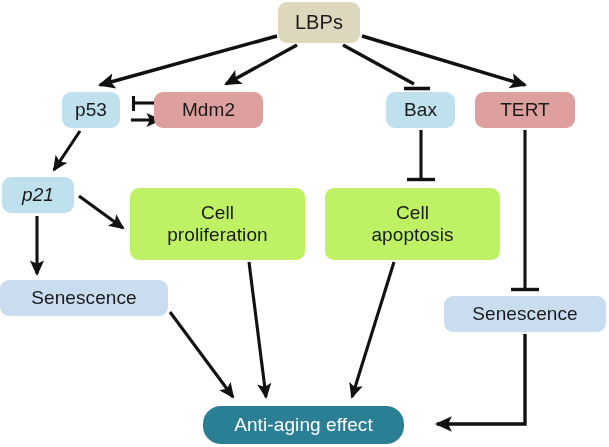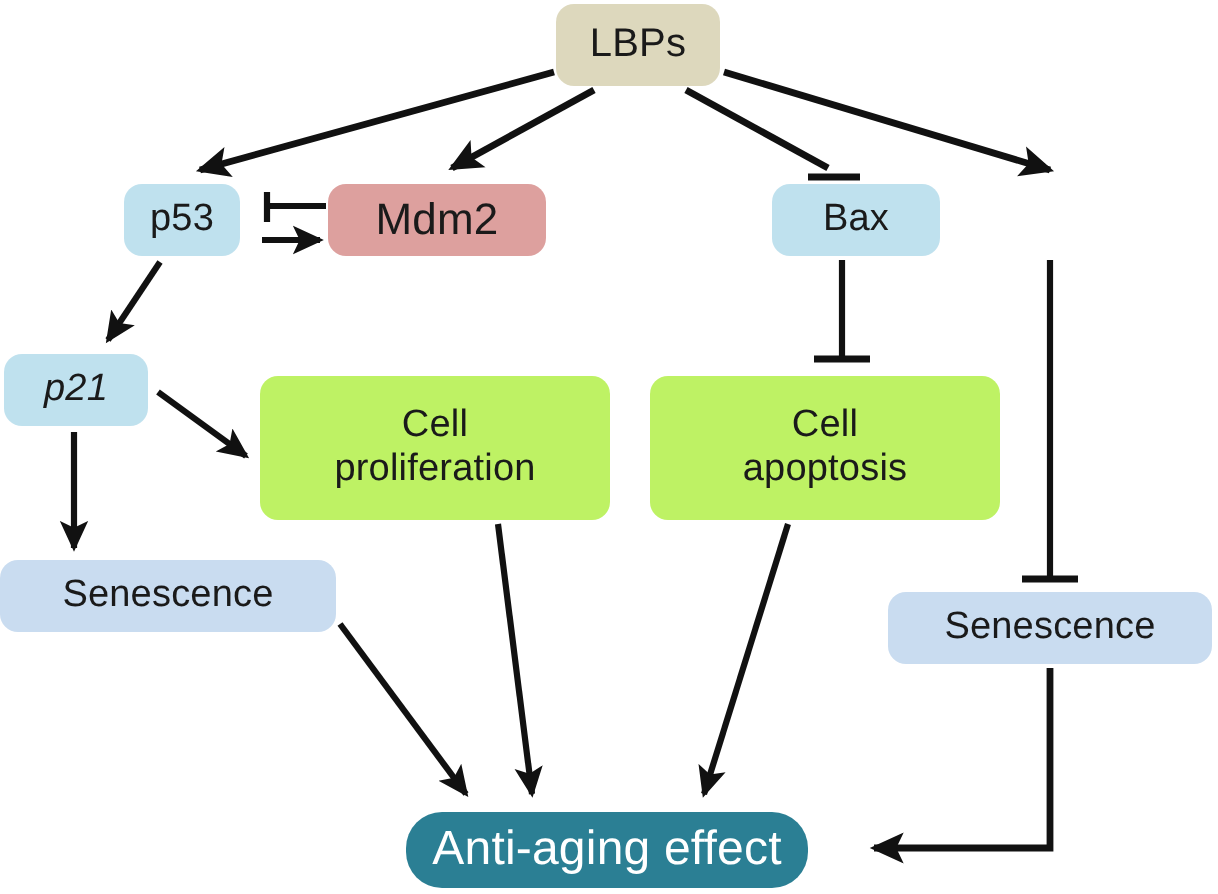--- a/index.html
+++ b/index.html
@@ -124,32 +124,33 @@
       <g>
         <polyline points="525,334 525,424 437,424" stroke-width="3.4" marker-end="url(#arrowhead)"></polyline>
       </g>
     </g>
   </svg>
 
   <div class="node n-lbps" style="left:278px; top:2px; width:82px; height:41px; font-size:20px;">LBPs</div>
 
   <div class="node n-p53" style="left:62px; top:92px; width:58px; height:36px; font-size:19px;">p53</div>
 
-  <div class="node n-mdm2" style="left:164px; top:92px; width:109px; height:36px; font-size:22px;">Mdm2</div>
+  <div class="node n-mdm2" style="left:154px; top:92px; width:109px; height:36px; font-size:19px;">Mdm2</div>
 
-  <div class="node n-bax" style="left:386px; top:92px; width:84px; height:36px; font-size:19px;text-align:right;">Bax</div>
+  <div class="node n-bax" style="left:386px; top:92px; width:69px; height:36px; font-size:19px;text-align:right;">Bax</div>
 
+  <div class="node n-tert" style="left:475px; top:92px; width:100px; height:36px; font-size:19px;">TERT</div>
 
   <div class="node n-p21" style="left:2px; top:177px; width:72px; height:36px; font-size:19px;">p21</div>
 
   <div class="node n-proc" style="left:130px; top:188px; width:175px; height:72px; font-size:19px;">Cell
 proliferation</div>
 
   <div class="node n-proc" style="left:325px; top:188px; width:175px; height:72px; font-size:19px;">Cell
 apoptosis</div>
 
   <div class="node n-senes" style="left:0px; top:280px; width:168px; height:36px; font-size:19px;">Senescence</div>
 
   <div class="node n-senes" style="left:444px; top:296px; width:162px; height:36px; font-size:19px;">Senescence</div>
 
-  <div class="node n-goal" style="left:203px; top:406px; width:201px; height:38px; font-size:24px;border-radius:18px;">Anti-aging effect</div>
+  <div class="node n-goal" style="left:203px; top:406px; width:201px; height:38px; font-size:19px;border-radius:18px;">Anti-aging effect</div>
 
 </div>
 
 </body></html>

